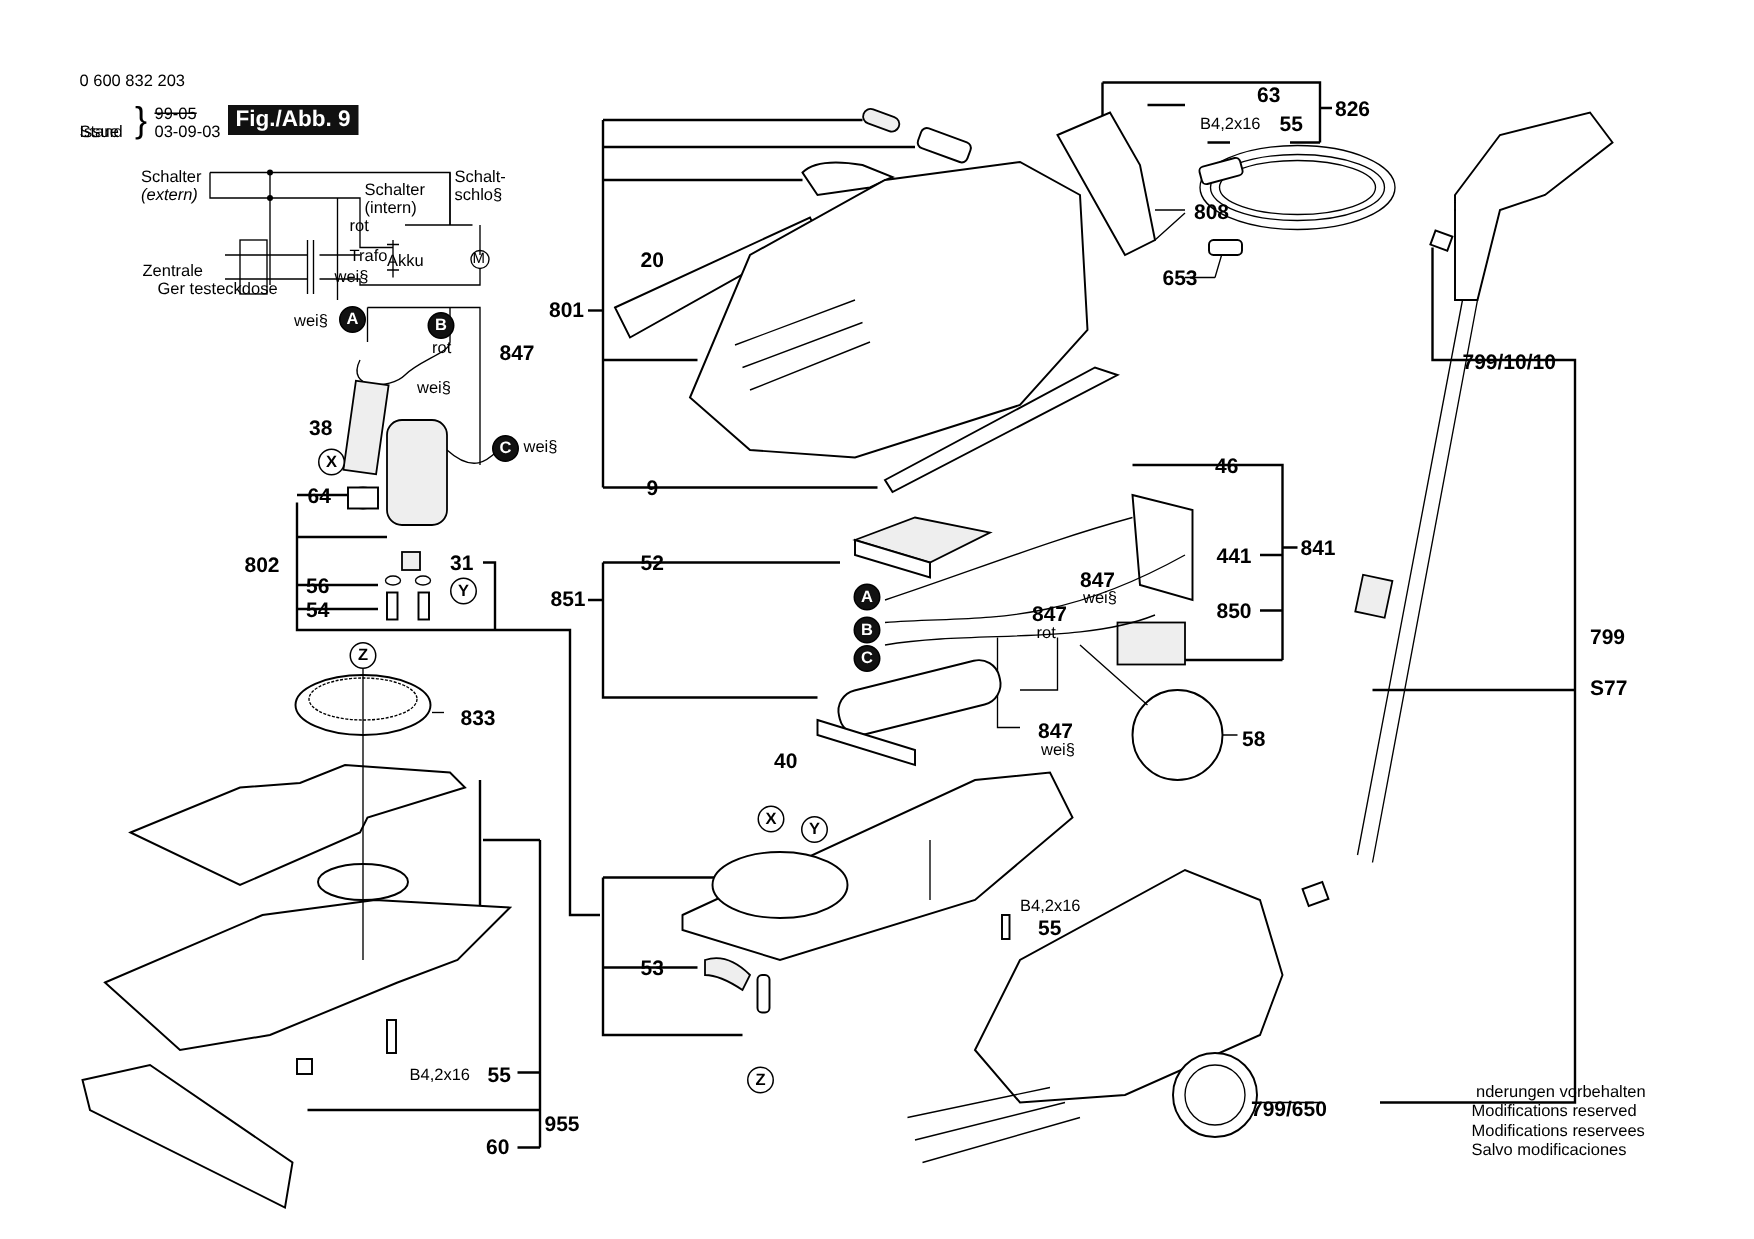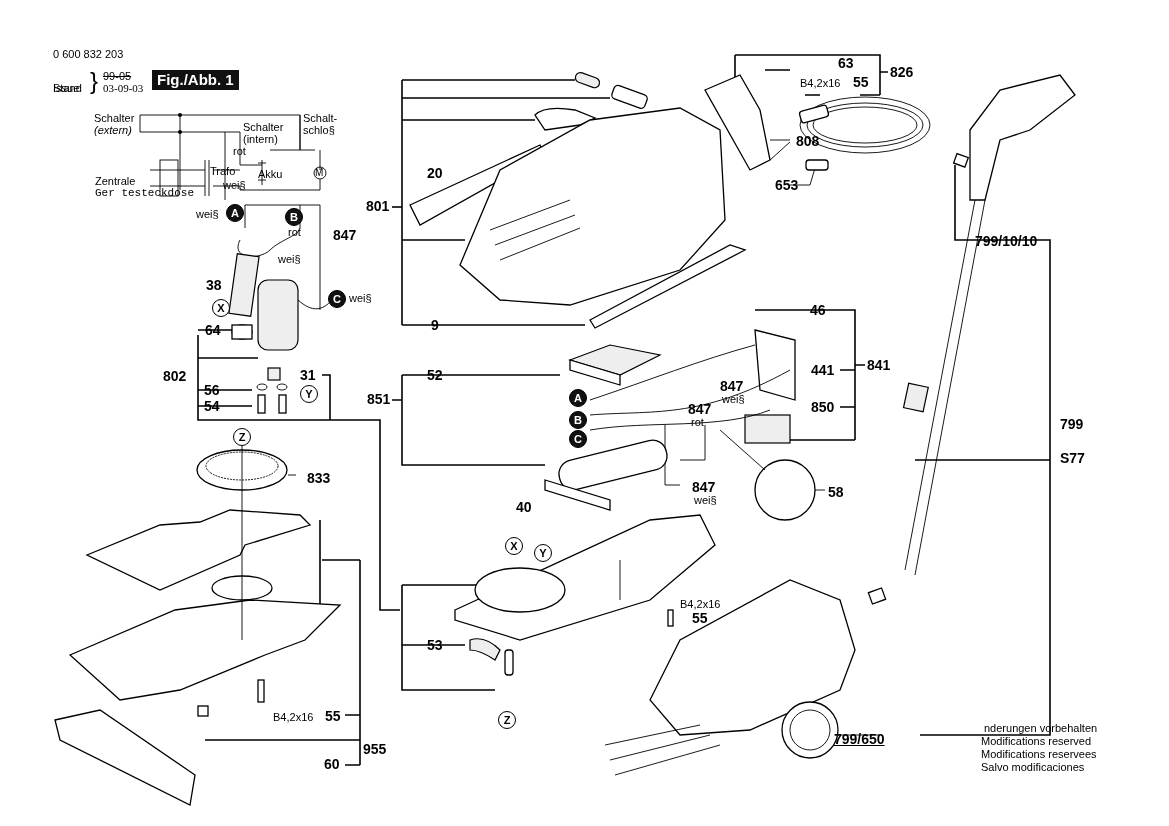--- a/index.html
+++ b/index.html
@@ -135,35 +135,35 @@
     <path class="thin" d="M840 735 H880"></path>
     <rect x="870" y="590" width="14" height="12" class="part" transform="rotate(-20 877 596)"></rect>
   </g>
 </svg>
 
 <div class="abs t-small" style="left:53px;top:48px;">0 600 832 203</div>
 <div class="abs t-small" style="left:53px;top:82px;text-align:right;">Stand</div>
 <div class="abs t-small" style="left:53px;top:82px;">Issue</div>
 <div class="abs" style="left:90px;top:68px;font-size:24px;line-height:26px;">}</div>
 <div class="abs t-small" style="left:103px;top:70px;text-decoration:line-through;">99-05</div>
-<div class="abs t-small" style="left:103px;top:82px;font-family:Liberation Serif, serif;">03-09-03</div>
-<div class="abs fig" style="left:152px;top:70px;">Fig./Abb. 1</div>
+<div class="abs t-small" style="left:103px;top:82px;">03-09-03</div>
+<div class="abs fig" style="left:152px;top:70px;">Fig./Abb. 9</div>
 
 <div class="abs t-small" style="left:94px;top:112px;">Schalter</div>
 <div class="abs t-small" style="left:94px;top:124px;font-style:italic;">(extern)</div>
 <div class="abs t-small" style="left:243px;top:121px;">Schalter</div>
 <div class="abs t-small" style="left:243px;top:133px;">(intern)</div>
 <div class="abs t-small" style="left:303px;top:112px;">Schalt-</div>
 <div class="abs t-small" style="left:303px;top:124px;">schlo§</div>
 <div class="abs t-small" style="left:233px;top:145px;">rot</div>
-<div class="abs t-small" style="left:210px;top:165px;">Trafo</div>
+<div class="abs t-small" style="left:210px;top:165px;padding-left:23px;">Trafo</div>
 <div class="abs t-small" style="left:258px;top:168px;">Akku</div>
 <div class="abs t-small" style="left:223px;top:179px;">wei§</div>
 <div class="abs t-small" style="left:95px;top:175px;">Zentrale</div>
-<div class="abs t-small" style="left:95px;top:187px;font-family:Liberation Mono, monospace;">Ger testeckdose</div>
+<div class="abs t-small" style="left:105px;top:187px;">Ger testeckdose</div>
 <div class="abs" style="left:315px;top:167px;font-size:10px;">M</div>
 
 <div class="abs t-small" style="left:196px;top:208px;">wei§</div>
 <div class="abs circ fill" style="left:226px;top:204px;">A</div>
 <div class="abs circ fill" style="left:285px;top:208px;">B</div>
 <div class="abs t-small" style="left:288px;top:226px;">rot</div>
 <div class="abs t-small" style="left:278px;top:253px;">wei§</div>
 <div class="abs t-num" style="left:333px;top:228px;">847</div>
 <div class="abs t-num" style="left:206px;top:278px;">38</div>
 <div class="abs circ" style="left:212px;top:299px;">X</div>
@@ -215,18 +215,18 @@
 <div class="abs circ" style="left:505px;top:537px;">X</div>
 <div class="abs circ" style="left:534px;top:544px;">Y</div>
 <div class="abs t-small" style="left:680px;top:598px;">B4,2x16</div>
 <div class="abs t-num" style="left:692px;top:611px;">55</div>
 <div class="abs t-num" style="left:427px;top:638px;">53</div>
 <div class="abs circ" style="left:498px;top:711px;">Z</div>
 
 <div class="abs t-num" style="left:975px;top:234px;">799/10/10</div>
 <div class="abs t-num" style="left:1060px;top:417px;">799</div>
 <div class="abs t-num" style="left:1060px;top:451px;">S77</div>
-<div class="abs t-num" style="left:834px;top:732px;text-decoration:underline;">799/650</div>
+<div class="abs t-num" style="left:834px;top:732px;">799/650</div>
 
 <div class="abs t-small" style="left:984px;top:722px;">nderungen vorbehalten</div>
 <div class="abs t-small" style="left:981px;top:735px;">Modifications reserved</div>
 <div class="abs t-small" style="left:981px;top:748px;">Modifications reservees</div>
 <div class="abs t-small" style="left:981px;top:761px;">Salvo modificaciones</div>
 
 </body></html>

